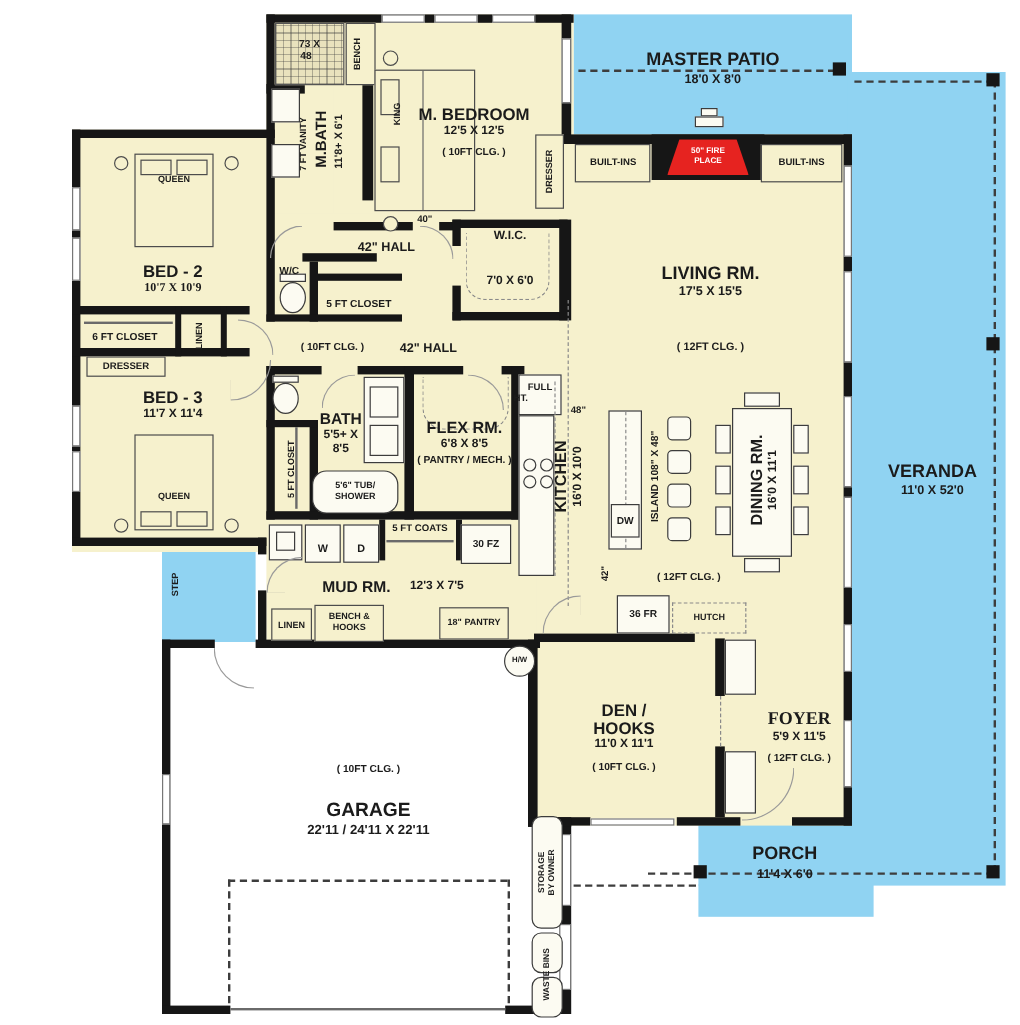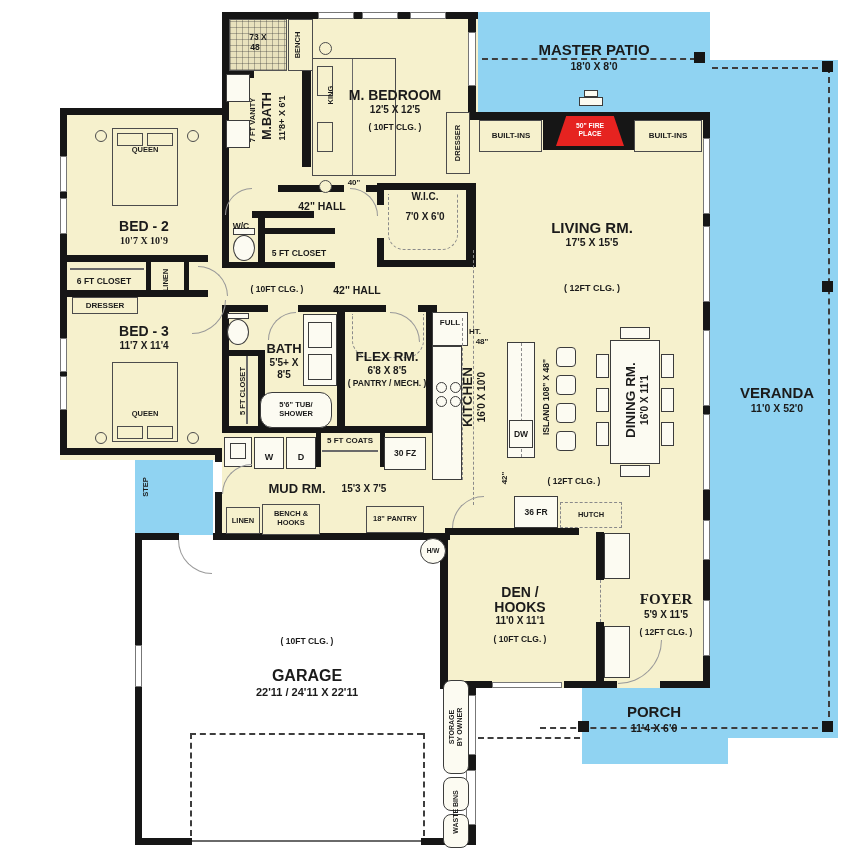--- a/index.html
+++ b/index.html
@@ -266,21 +266,21 @@
   <div class="lbl" style="left:258px;top:37px;font-size:8.5px;">73 X</div>
   <div class="lbl" style="left:255px;top:47px;font-size:8.5px;">48</div>
   <div class="vlbl" style="left:298px;top:45px;font-size:7.5px;">BENCH</div>
   <div class="vlbl" style="left:253px;top:120px;font-size:7.5px;">7 FT VANITY</div>
   <div class="vlbl" style="left:268px;top:116px;font-size:12.5px;">M.BATH</div>
   <div class="vlbl" style="left:283px;top:118px;font-size:9px;">11'8+ X 6'1</div>
 
   <div class="lbl" style="left:322px;top:207px;font-size:10.5px;">42" HALL</div>
   <div class="lbl" style="left:354px;top:183px;font-size:8px;">40"</div>
   <div class="lbl" style="left:425px;top:197px;font-size:10px;">W.I.C.</div>
-  <div class="lbl" style="left:425px;top:217px;font-size:10px;">7'0 X 6'0</div>
+  <div class="lbl" style="left:425px;top:235px;font-size:10px;">7'0 X 6'0</div>
   <div class="lbl" style="left:241px;top:226px;font-size:8.5px;">W/C</div>
   <div class="lbl" style="left:299px;top:253px;font-size:8.5px;">5 FT CLOSET</div>
 
   <div class="lbl" style="left:144px;top:226px;font-size:14px;">BED - 2</div>
   <div class="lbl" style="left:144px;top:241px;font-size:10px;font-family:Liberation Serif, serif;">10'7 X 10'9</div>
   <div class="lbl" style="left:145px;top:150px;font-size:7.5px;">QUEEN</div>
   <div class="lbl" style="left:104px;top:281px;font-size:8.5px;">6 FT CLOSET</div>
   <div class="vlbl" style="left:166px;top:280px;font-size:7.5px;">LINEN</div>
   <div class="lbl" style="left:105px;top:306px;font-size:8px;">DRESSER</div>
 
@@ -296,39 +296,39 @@
   <div class="lbl" style="left:284px;top:363px;font-size:10px;">5'5+ X</div>
   <div class="lbl" style="left:284px;top:375px;font-size:10px;">8'5</div>
   <div class="lbl" style="left:296px;top:405px;font-size:7.5px;">5'6" TUB/</div>
   <div class="lbl" style="left:296px;top:414px;font-size:7.5px;">SHOWER</div>
 
   <div class="lbl" style="left:387px;top:357px;font-size:13.5px;">FLEX RM.</div>
   <div class="lbl" style="left:387px;top:371px;font-size:10px;">6'8 X 8'5</div>
   <div class="lbl" style="left:387px;top:383px;font-size:8.5px;">( PANTRY / MECH. )</div>
 
   <div class="lbl" style="left:450px;top:323px;font-size:8px;">FULL</div>
-  <div class="lbl" style="left:475px;top:332px;font-size:8px;">HT.</div>
+  <div class="lbl" style="left:434px;top:332px;font-size:8px;">HT.</div>
   <div class="vgroup" style="left:474px;top:397px;">
     <div style="font-size:13.5px;">KITCHEN</div>
     <div style="font-size:10px;">16'0 X 10'0</div>
   </div>
   <div class="lbl" style="left:482px;top:342px;font-size:8px;">48"</div>
   <div class="vlbl" style="left:546px;top:397px;font-size:8.5px;">ISLAND 108" X 48"</div>
   <div class="lbl" style="left:521px;top:434px;font-size:8.5px;">DW</div>
   <div class="vlbl" style="left:505px;top:478px;font-size:8px;">42"</div>
   <div class="vgroup" style="left:637px;top:400px;">
     <div style="font-size:13.5px;">DINING RM.</div>
     <div style="font-size:10px;">16'0 X 11'1</div>
   </div>
   <div class="lbl" style="left:574px;top:481px;font-size:8.5px;">( 12FT CLG. )</div>
   <div class="lbl" style="left:536px;top:512px;font-size:8.5px;">36 FR</div>
   <div class="lbl" style="left:591px;top:515px;font-size:7.5px;">HUTCH</div>
 
   <div class="lbl" style="left:297px;top:489px;font-size:13px;">MUD RM.</div>
-  <div class="lbl" style="left:364px;top:489px;font-size:10px;">15'3 X 7'5</div>
+  <div class="lbl" style="left:364px;top:489px;font-size:10px;">12'3 X 7'5</div>
   <div class="lbl" style="left:350px;top:441px;font-size:8px;">5 FT COATS</div>
   <div class="lbl" style="left:405px;top:453px;font-size:8.5px;">30 FZ</div>
   <div class="lbl" style="left:269px;top:458px;font-size:9px;">W</div>
   <div class="lbl" style="left:301px;top:458px;font-size:9px;">D</div>
   <div class="lbl" style="left:243px;top:521px;font-size:7.5px;">LINEN</div>
   <div class="lbl" style="left:291px;top:514px;font-size:7.5px;">BENCH &amp;</div>
   <div class="lbl" style="left:291px;top:523px;font-size:7.5px;">HOOKS</div>
   <div class="lbl" style="left:395px;top:519px;font-size:7.5px;">18" PANTRY</div>
   <div class="lbl" style="left:433px;top:551px;font-size:6.5px;">H/W</div>
 

